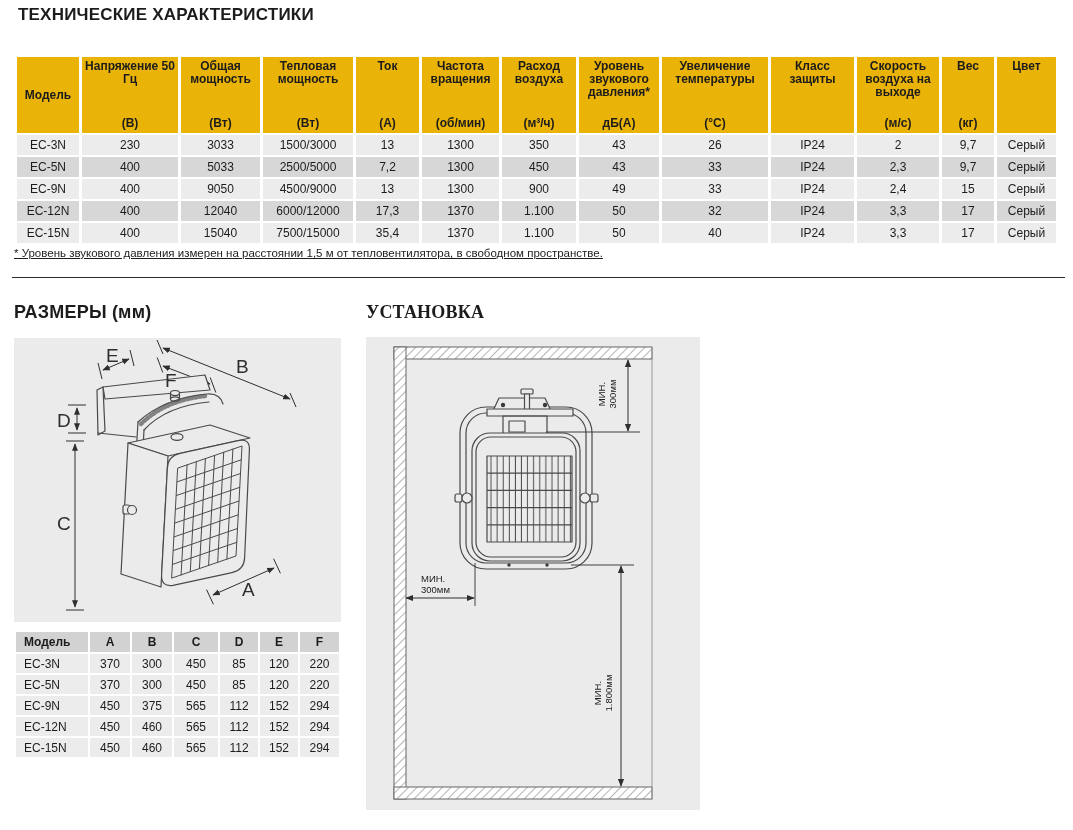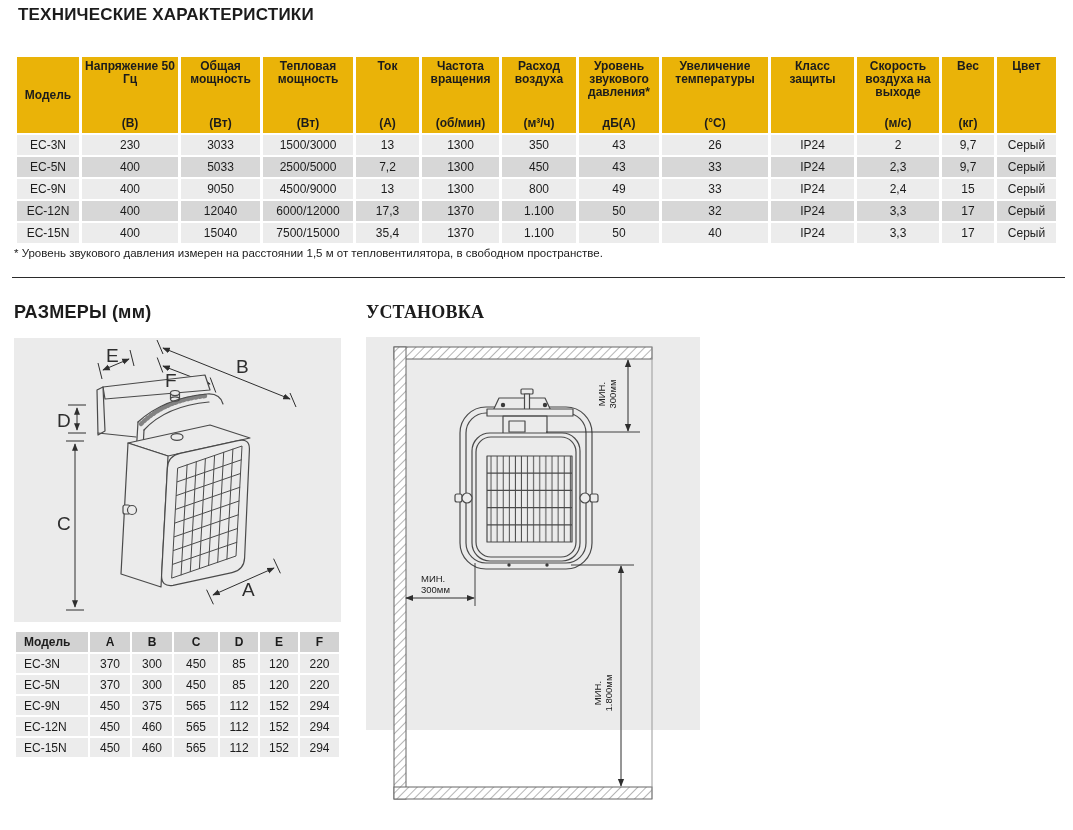--- a/index.html
+++ b/index.html
@@ -6,21 +6,21 @@
   #page{position:relative;width:1073px;height:830px;background:#fff;overflow:hidden;
         font-family:"Liberation Sans","DejaVu Sans",sans-serif;color:#1c1c1c;}
   .abs{position:absolute;}
 
   
   #main-title{left:18px;top:5px;font-size:17px;font-weight:bold;letter-spacing:.2px;}
   .section-title{font-size:18px;font-weight:bold;letter-spacing:.2px;}
   #dims-title{left:14px;top:302px;}
   #install-title{left:366px;top:302px;font-family:Liberation Serif, serif;}
   #rule{left:12px;top:277px;width:1053px;height:1px;background:#2b2b2b;}
-  #footnote{left:14px;top:247px;font-size:11.5px;color:#1c1c1c;}
+  #footnote{left:14px;top:247px;font-size:11.5px;color:#1c1c1c;text-decoration:underline;}
 
   
   table{border-collapse:separate;table-layout:fixed;}
   #spec-table{position:absolute;left:14px;top:55px;width:1045px;border-spacing:3px 2px;}
   #spec-table th{background:#eab308;font-size:12px;font-weight:bold;padding:0;vertical-align:top;}
   #spec-table .hwrap{display:flex;flex-direction:column;justify-content:space-between;height:70px;padding:3px 1px;}
   #spec-table th:first-child .hwrap{justify-content:center;}
   #spec-table .cname{line-height:13px;}
   #spec-table .cunit{line-height:13px;}
   #spec-table td{font-size:12px;text-align:center;height:20px;line-height:20px;padding:0;}
@@ -29,21 +29,21 @@
 
   
   #dims-table{position:absolute;left:14px;top:630px;width:327px;border-spacing:2px 2px;}
   #dims-table th{background:#d2d2d2;font-size:12px;font-weight:bold;height:20px;text-align:center;padding:0;}
   #dims-table td{background:#ececec;font-size:12px;text-align:center;height:19px;padding:0;}
   #dims-table th:first-child,#dims-table td:first-child{text-align:left;padding-left:8px;}
 
   
   .panel{background:#ebebeb;}
   #dims-panel{left:14px;top:338px;width:327px;height:284px;}
-  #install-panel{left:366px;top:337px;width:334px;height:393px;}
+  #install-panel{left:366px;top:337px;width:334px;height:473px;}
   .panel svg{display:block;}
   .dim-letter{font-size:19px;fill:#2e2e2e;font-family:"Liberation Sans","DejaVu Sans",sans-serif;}
   .dim-note{position:absolute;font-size:9.5px;line-height:1.2;color:#222;white-space:pre-line;}
   .rot{transform:rotate(-90deg);text-align:center;}
 </style>
 </head>
 <body>
 
 <div id="page">
 
@@ -178,21 +178,21 @@
           <td>9,7</td>
           <td>Серый</td>
         </tr>
         <tr class="row-light">
           <td>EC-9N</td>
           <td>400</td>
           <td>9050</td>
           <td>4500/9000</td>
           <td>13</td>
           <td>1300</td>
-          <td>800</td>
+          <td>900</td>
           <td>49</td>
           <td>33</td>
           <td>IP24</td>
           <td>2,4</td>
           <td>15</td>
           <td>Серый</td>
         </tr>
         <tr class="row-dark">
           <td>EC-12N</td>
           <td>400</td>

